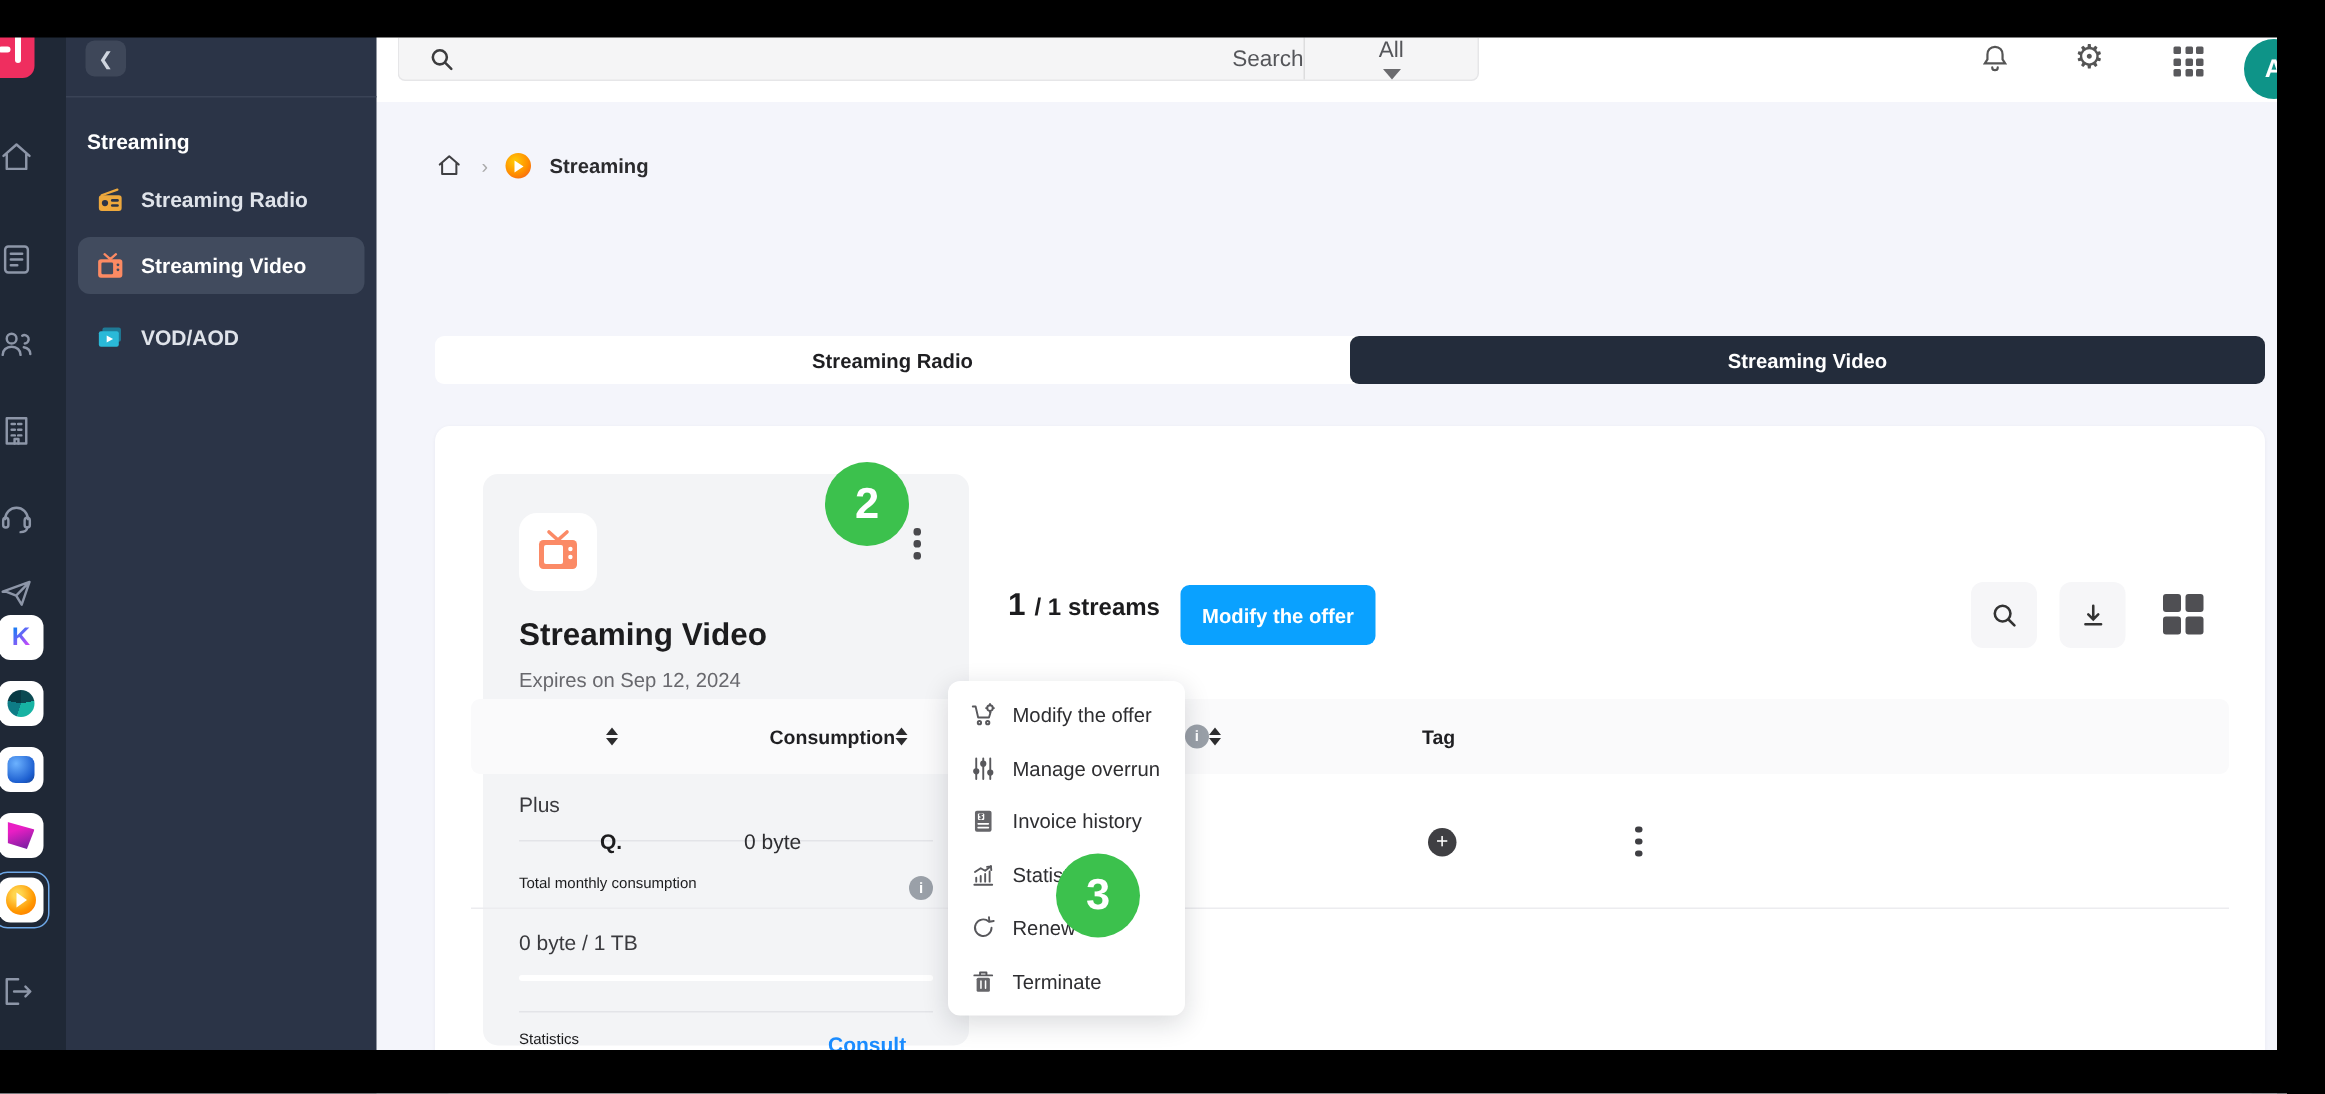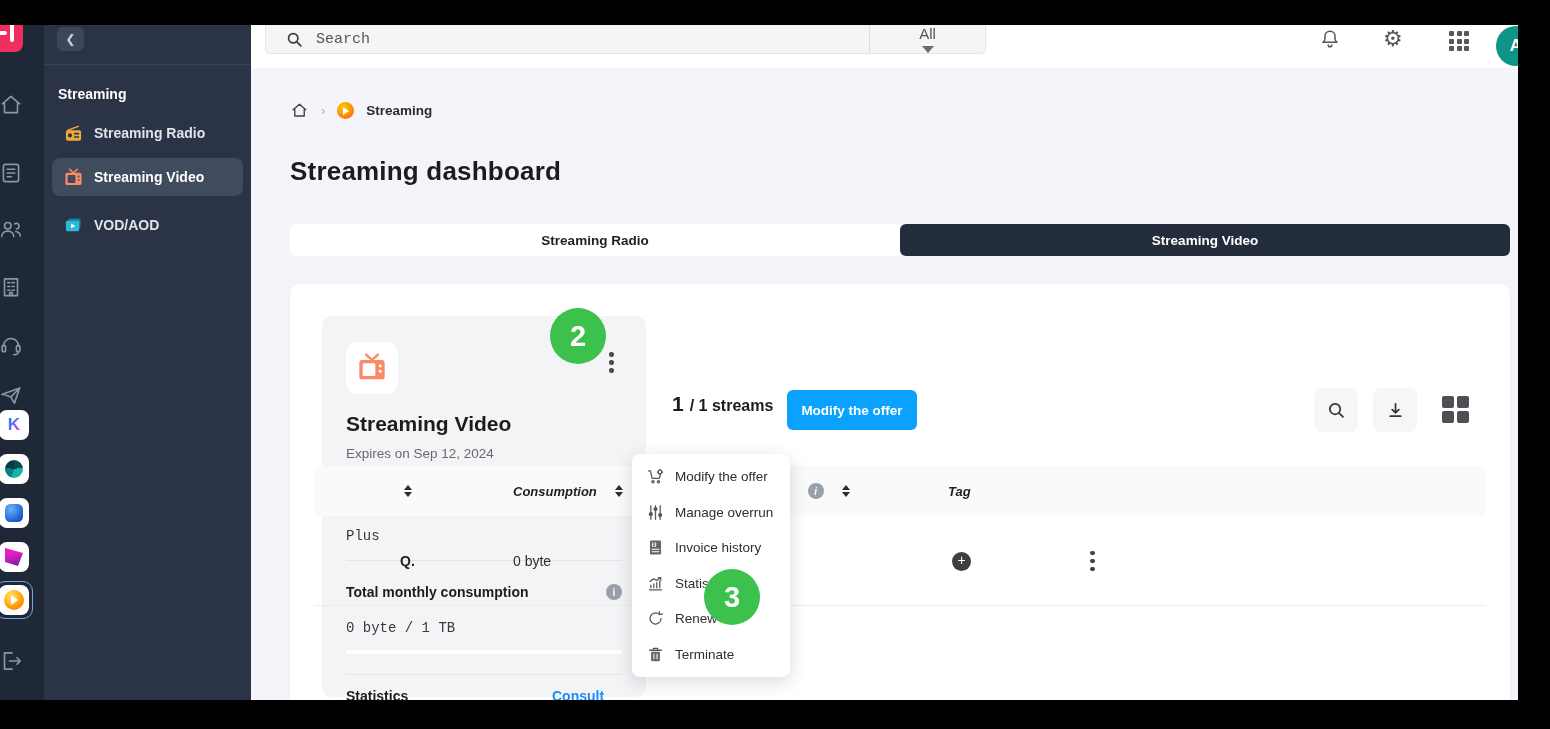--- a/index.html
+++ b/index.html
@@ -34,21 +34,21 @@
   .sb-divider { position:absolute; left:0; top:64px; width:207px; height:1px; background:#3a4356; }
   .sb-title { position:absolute; left:14px; top:86px; font-size:14px; font-weight:bold; color:#fff; }
   .sb-item { position:absolute; left:8px; width:191px; height:38px; border-radius:8px; display:flex; align-items:center; gap:11px; padding-left:12px; font-size:14px; font-weight:600; color:#dfe3ea; cursor:pointer; }
   .sb-item.active { background:#414b5e; color:#fff; }
   .sb-ic { width:19px; height:19px; flex:0 0 auto; }
 
   
   .topbar { position:absolute; left:251px; top:0; width:1267px; height:68px; background:#fff; z-index:3; }
   .searchbox { position:absolute; left:14px; top:25px; width:721px; height:29px; background:#f5f5f6; border:1px solid #e6e6e8; border-top:none; border-radius:0 0 5px 5px; display:flex; align-items:center; }
   .searchbox svg { margin-left:20px; width:17px; height:17px; stroke:#3c3c3e; fill:none; stroke-width:2; stroke-linecap:round; }
-  .searchbox input { flex:1; border:none; outline:none; background:transparent; font-size:15px; color:#333; margin-left:13px; font-family:Liberation Mono, monospace; }
+  .searchbox input { flex:1; border:none; outline:none; background:transparent; font-size:15px; color:#333; margin-left:13px; font-family:Liberation Sans, sans-serif;text-align:right; }
   .searchbox input::placeholder { color:#55565a; opacity:1; }
   .filter { width:116px; height:100%; border-left:1px solid #ddddde; display:flex; align-items:center; justify-content:space-between; padding:0 14px; font-size:15px; color:#55565a; cursor:pointer;flex-direction:column; }
   .chev-down { width:0; height:0; border-left:6px solid transparent; border-right:6px solid transparent; border-top:7px solid #6b6b6e; }
   .tb-ic { position:absolute; top:28px; width:22px; height:22px; cursor:pointer; }
   .gear-glyph { font-family:"DejaVu Sans",sans-serif; font-size:22px; color:#555; line-height:22px; }
   .appgrid { display:grid; grid-template-columns:repeat(3,5px); grid-template-rows:repeat(3,5px); gap:2.5px; }
   .appgrid i { background:#59595c; border-radius:1px; }
   .avatar { position:absolute; left:1245px; top:26px; width:40px; height:40px; border-radius:50%; background:#0e9488; color:#fff; font-weight:bold; font-size:17px; display:flex; align-items:center; justify-content:center; cursor:pointer; }
 
   
@@ -68,40 +68,40 @@
   .panel { position:absolute; left:39px; top:216px; width:1220px; height:445px; background:#fff; border-radius:10px; box-shadow:0 1px 3px rgba(30,40,70,.05); }
 
   
   .card { position:absolute; left:32px; top:32px; width:324px; height:381px; background:#f3f4f6; border-radius:10px; }
   .card-iconbox { position:absolute; left:24px; top:26px; width:52px; height:52px; background:#fff; border-radius:12px; display:flex; align-items:center; justify-content:center; }
   .kebab { position:absolute; display:flex; flex-direction:column; gap:3.5px; cursor:pointer; padding:4px; }
   .kebab i { width:4.5px; height:4.5px; border-radius:50%; background:#4a4a4e; }
   .card .kebab { left:283px; top:32px; }
   .card-title { position:absolute; left:24px; top:96px; font-size:21px; font-weight:bold; color:#1c1c1e; }
   .card-expires { position:absolute; left:24px; top:130px; font-size:13.5px; color:#68686d; }
-  .card-h { position:absolute; left:24px; font-size:14px; font-weight:bold; color:#1c1c1e; }
-  .card-v { position:absolute; left:24px; font-size:14px; color:#3a3a3e;font-family:Liberation Mono, monospace; }
+  .card-h { position:absolute; left:24px; font-size:10px; font-weight:normal; color:#1c1c1e; }
+  .card-v { position:absolute; left:24px; font-size:14px; color:#3a3a3e; }
   .card-div { position:absolute; left:24px; width:276px; height:1px; background:#e3e4e8; }
   .info-dot { position:absolute; width:16px; height:16px; border-radius:50%; background:#9aa0a8; color:#fff; font-size:10px; font-weight:bold; display:flex; align-items:center; justify-content:center; }
   .progress { position:absolute; left:24px; top:334px; width:276px; height:4px; background:#fff; border-radius:2px; }
   .consult { position:absolute; left:230px; top:372px; font-size:14px; font-weight:bold; color:#1a8cff; cursor:pointer; }
 
   
   .streams-count { position:absolute; left:382px; top:108px; display:flex; align-items:baseline; gap:6px; }
   .streams-count b { font-size:21px; color:#1c1c1e; }
   .streams-count span { font-size:16px; font-weight:bold; color:#1c1c1e; }
   .btn-primary { position:absolute; left:497px; top:106px; width:130px; height:40px; background:#0aa1ff; border:none; border-radius:6px; color:#fff; font-size:13.5px; font-weight:bold; font-family:"Liberation Sans",sans-serif; cursor:pointer; }
   .tool-btn { position:absolute; top:104px; width:44px; height:44px; background:#f6f6f8; border-radius:8px; display:flex; align-items:center; justify-content:center; cursor:pointer; }
   .tool-btn svg { width:19px; height:19px; stroke:#333; fill:none; stroke-width:1.8; stroke-linecap:round; }
   .gridview { position:absolute; left:1152px; top:112px; display:grid; grid-template-columns:12px 12px; grid-template-rows:12px 12px; gap:3px; cursor:pointer; }
   .gridview i { background:#4f4f53; border-radius:2px; }
 
   
   .thead { position:absolute; left:24px; top:182px; width:1172px; height:50px; background:#fafafb; border-radius:6px; }
-  .th { position:absolute; top:0; height:50px; display:flex; align-items:center; gap:18px; font-size:13px; font-weight:bold; color:#1f1f22;font-style:italic; }
+  .th { position:absolute; top:0; height:50px; display:flex; align-items:center; gap:0; font-size:13px; font-weight:bold; color:#1f1f22; }
   .sort { display:flex; flex-direction:column; gap:2px; cursor:pointer; }
   .sort i.up { width:0; height:0; border-left:4px solid transparent; border-right:4px solid transparent; border-bottom:5px solid #2c2c2e; }
   .sort i.dn { width:0; height:0; border-left:4px solid transparent; border-right:4px solid transparent; border-top:5px solid #2c2c2e; }
   .trow { position:absolute; left:24px; top:232px; width:1172px; height:90px; border-bottom:1px solid #ececef; }
   .td { position:absolute; top:0; height:90px; display:flex; align-items:center; font-size:14px; color:#2e2e31; }
   .tag-add { width:19px; height:19px; border-radius:50%; background:#3f3f43; color:#fff; font-size:14px; line-height:17px; text-align:center; cursor:pointer; }
 
   
   .menu { position:absolute; left:342px; top:170px; width:158px; background:#fff; border-radius:8px; box-shadow:0 5px 18px rgba(20,25,40,.16); padding:5px 0; z-index:10; }
   .menu-item { height:35.5px; display:flex; align-items:center; gap:11px; padding-left:15px; font-size:13.5px; color:#2e2e31; cursor:pointer; }
@@ -248,21 +248,20 @@
       <svg class="crumb-home" viewBox="0 0 24 24">
           <path d="M4 11l8-7 8 7M6 10v9h12v-9"></path>
         </svg>
       <span class="crumb-sep">›</span>
       <span class="crumb-app">
           <i></i>
         </span>
       <span class="crumb-label">Streaming</span>
     </div>
 
-    <h1 class="page-title">Streaming dashboard</h1>
 
     <div class="tabs">
       <div class="tab">Streaming Radio</div>
       <div class="tab active">Streaming Video</div>
     </div>
 
     <section class="panel">
 
       <div class="card">
         <div class="card-iconbox">
@@ -349,21 +348,21 @@
               <i class="dn"></i>
             </span>
         </div>
         <div class="th" style="left:634px">
           <span>Tag</span>
         </div>
       </div>
 
       <div class="trow">
         <div class="td" style="left:86px; font-weight:bold; color:#1c1c1e">Q.</div>
-        <div class="td" style="left:199px">0 byte</div>
+        <div class="td" style="left:182px">0 byte</div>
         <div class="td" style="left:429px">0</div>
         <div class="td" style="left:638px">
           <span class="tag-add"><span>+</span></span>
         </div>
         <div class="td" style="left:772px">
           <span class="kebab row-kebab" style="position:static">
               <i></i>
               <i></i>
               <i></i>
             </span>

